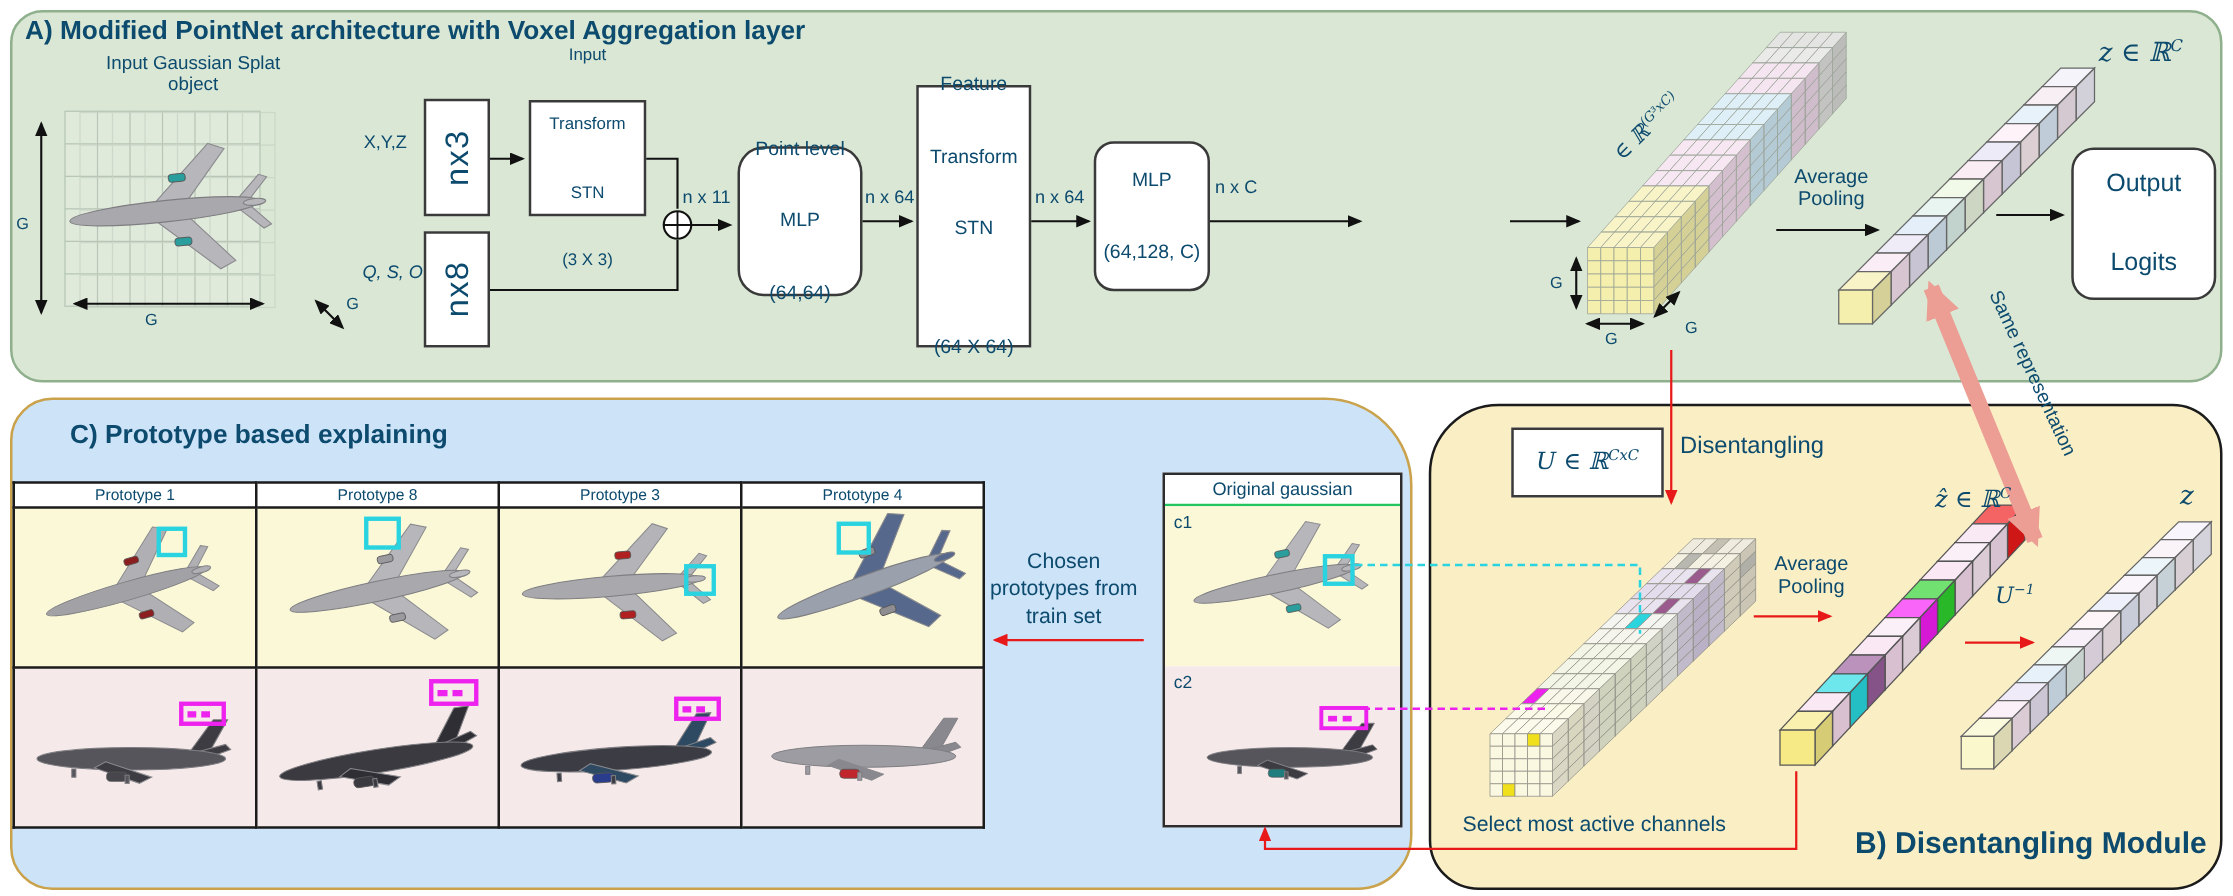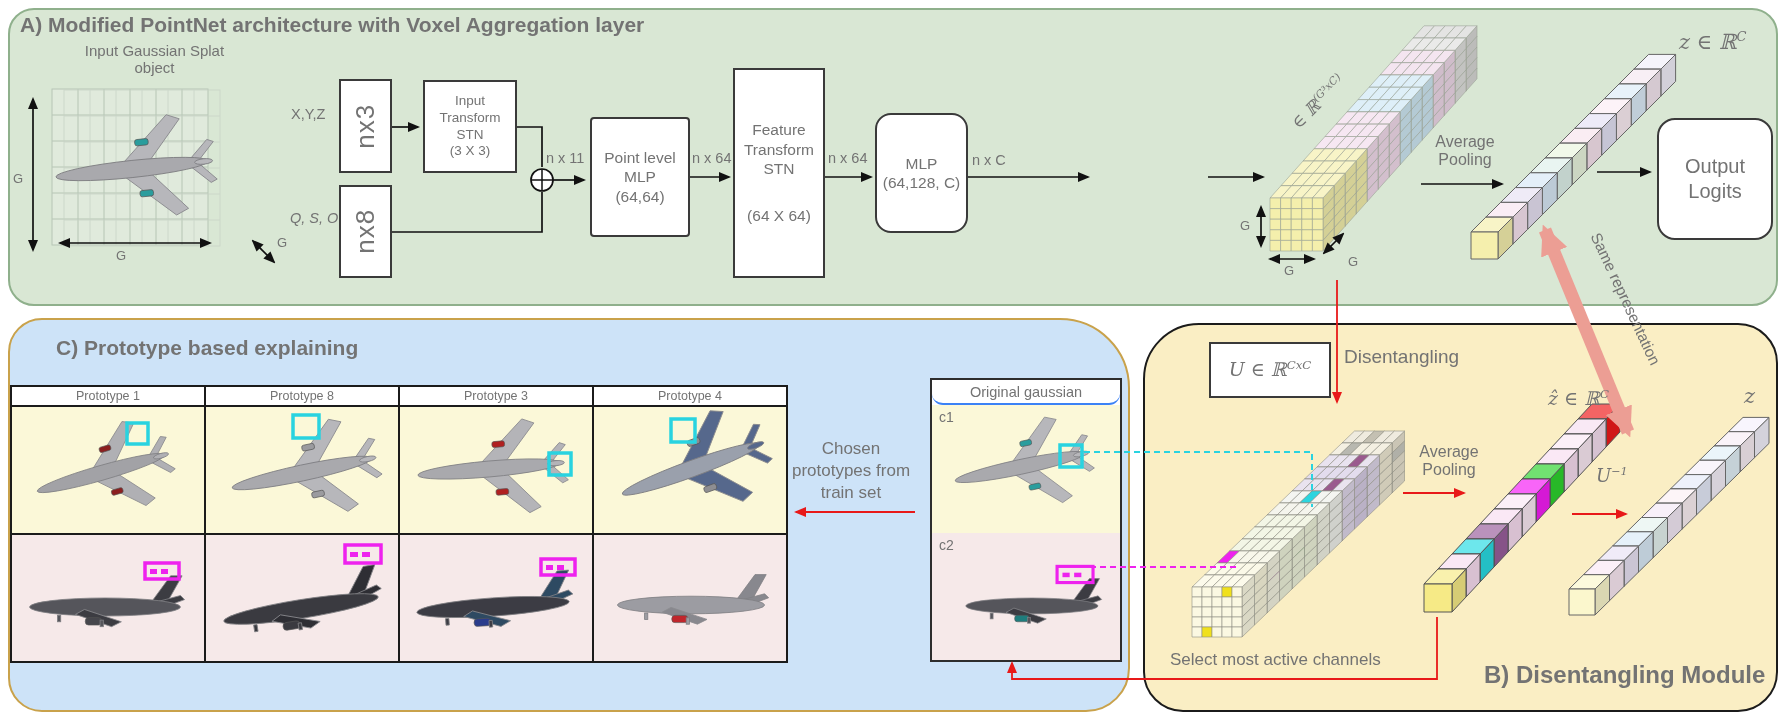--- a/index.html
+++ b/index.html
@@ -1,48 +1,48 @@
 <!DOCTYPE html>
 <html style="--panel-a-bg: #d9e7d4; --panel-a-border: #8fb08c; --panel-b-bg: #faeec4; --panel-b-border: #1b1b1b; --panel-c-bg: #cde3f8; --panel-c-border: #c9a24b; --cell-yellow: #fbf8d8; --cell-pink: #f6e9e9; --cyan: #29d3e0; --magenta: #ee22ee; --red: #e81919; --pink: #ec9e94;"><head>
 <meta charset="utf-8">
 <style>
   html,body{margin:0;padding:0;background:#fff;}
   .stage{position:relative;width:1786px;height:717px;overflow:hidden;
-         font-family:"Liberation Sans",sans-serif;color:#737373;background:#fff;}
+         font-family:"Liberation Sans",sans-serif;color:#0c4a6e;background:#fff;}
   .panel{position:absolute;box-sizing:border-box;}
   .panel-a{left:8px;top:8px;width:1770px;height:298px;background:var(--panel-a-bg,#d9e7d4);
            border:2px solid var(--panel-a-border,#8fb08c);border-radius:26px;}
   .panel-c{left:8px;top:318px;width:1122px;height:394px;background:var(--panel-c-bg,#cde3f8);
            border:2px solid var(--panel-c-border,#c9a24b);
            border-radius:34px 70px 44px 34px;}
   .panel-b{left:1143px;top:323px;width:635px;height:389px;background:var(--panel-b-bg,#faeec4);
            border:2px solid var(--panel-b-border,#1b1b1b);
            border-radius:56px 40px 40px 40px;}
   .lbl{position:absolute;line-height:1.15;}
   .ttl{font-weight:bold;font-size:21px;}
   .box{position:absolute;box-sizing:border-box;background:#fff;border:2px solid #3a3a3a;
        display:flex;flex-direction:column;align-items:center;justify-content:center;
-       text-align:center;line-height:1.25;}
+       text-align:center;line-height:1.25;gap:38px;}
   .rot90{transform:rotate(-90deg);white-space:nowrap;font-size:26px;letter-spacing:1px;}
   .flowlbl{font-size:14.5px;}
   .math{font-family:"DejaVu Serif",serif;font-style:italic;}
   .math sup{font-size:0.62em;font-style:italic;}
   .small-g{font-size:13px;}
   .center{text-align:center;}
   table.proto{position:absolute;left:10px;top:385px;border-collapse:collapse;table-layout:fixed;}
   table.proto th,table.proto td{border:2px solid #1b1b1b;padding:0;}
   table.proto th{background:#fff;font-weight:normal;font-size:12.5px;height:18px;width:192px;}
   table.proto td{height:126px;}
   td.row-yellow{background:var(--cell-yellow,#fbf8d8);}
   td.row-pink{background:var(--cell-pink,#f6e9e9);}
   .cell-art{display:block;width:100%;height:100%;}
   .gauss{position:absolute;left:930px;top:378px;width:192px;box-sizing:border-box;
          border:2.5px solid #2d2d2d;background:#fff;z-index:4;}
-  .gauss .hdr{height:23px;border-bottom:2px solid #3b82f6;display:flex;align-items:center;
-              justify-content:center;font-size:14.5px;background:#fff;border-radius:11px;}
+  .gauss .hdr{height:23px;border-bottom:2px solid #22c55e;display:flex;align-items:center;
+              justify-content:center;font-size:14.5px;background:#fff;}
   .gauss .cellwrap{position:relative;height:128px;}
   .gauss .cellwrap.c2w{height:127px;}
   .gauss .chan{position:absolute;left:7px;top:4px;font-size:14px;z-index:2;}
   #overlay{position:absolute;left:0;top:0;z-index:5;pointer-events:none;}
   .z6{z-index:6;}
   .fus{fill:var(--pf,#a9a9ad);stroke:#7e7e82;stroke-width:1;}
   .wing{fill:var(--pw,#b7b7bb);stroke:#8a8a8e;stroke-width:1;}
   .eng{fill:var(--pe,#2a9d9d);stroke:#555;stroke-width:0.8;}
   .fin{fill:var(--pw,#b7b7bb);stroke:#808084;stroke-width:1;}
   .hl-c{fill:none;stroke:var(--cyan,#29d3e0);stroke-width:3.5;}
@@ -118,21 +118,21 @@
 
   <div class="box" style="left:423px;top:80px;width:94px;height:93px;font-size:13.5px;">
     <span>Input</span>
     <span>Transform</span>
     <span>STN</span>
     <span>(3 X 3)</span>
   </div>
 
   <div class="lbl flowlbl" style="left:546px;top:150px;">n x 11</div>
 
-  <div class="box" style="left:590px;top:117px;width:100px;height:120px;border-radius:4px;font-size:15.5px;">
+  <div class="box" style="left:590px;top:117px;width:100px;height:120px;border-radius:21px;font-size:15.5px;">
     <span>Point level</span>
     <span>MLP</span>
     <span>(64,64)</span>
   </div>
 
   <div class="lbl flowlbl" style="left:692px;top:150px;">n x 64</div>
 
   <div class="box" style="left:733px;top:68px;width:92px;height:210px;font-size:15.5px;">
     <span>Feature</span>
     <span>Transform</span>
@@ -141,21 +141,21 @@
     <span>(64 X 64)</span>
   </div>
 
   <div class="lbl flowlbl" style="left:828px;top:150px;">n x 64</div>
 
   <div class="box" style="left:875px;top:113px;width:93px;height:120px;border-radius:16px;font-size:15.5px;">
     <span>MLP</span>
     <span>(64,128, C)</span>
   </div>
 
-  <div class="lbl flowlbl" style="left:972px;top:152px;">n x C</div>
+  <div class="lbl flowlbl" style="left:972px;top:142px;">n x C</div>
 
 
   <div class="lbl math z6" style="left:1287px;top:118px;font-size:17px;transform:rotate(-45deg);transform-origin:left top;white-space:nowrap;">
     <span>∈ ℝ</span><sup>(G³xC)</sup>
   </div>
 
   <div class="lbl small-g z6" style="left:1240px;top:219px;">G</div>
   <div class="lbl small-g z6" style="left:1284px;top:264px;">G</div>
   <div class="lbl small-g z6" style="left:1348px;top:255px;">G</div>
 

